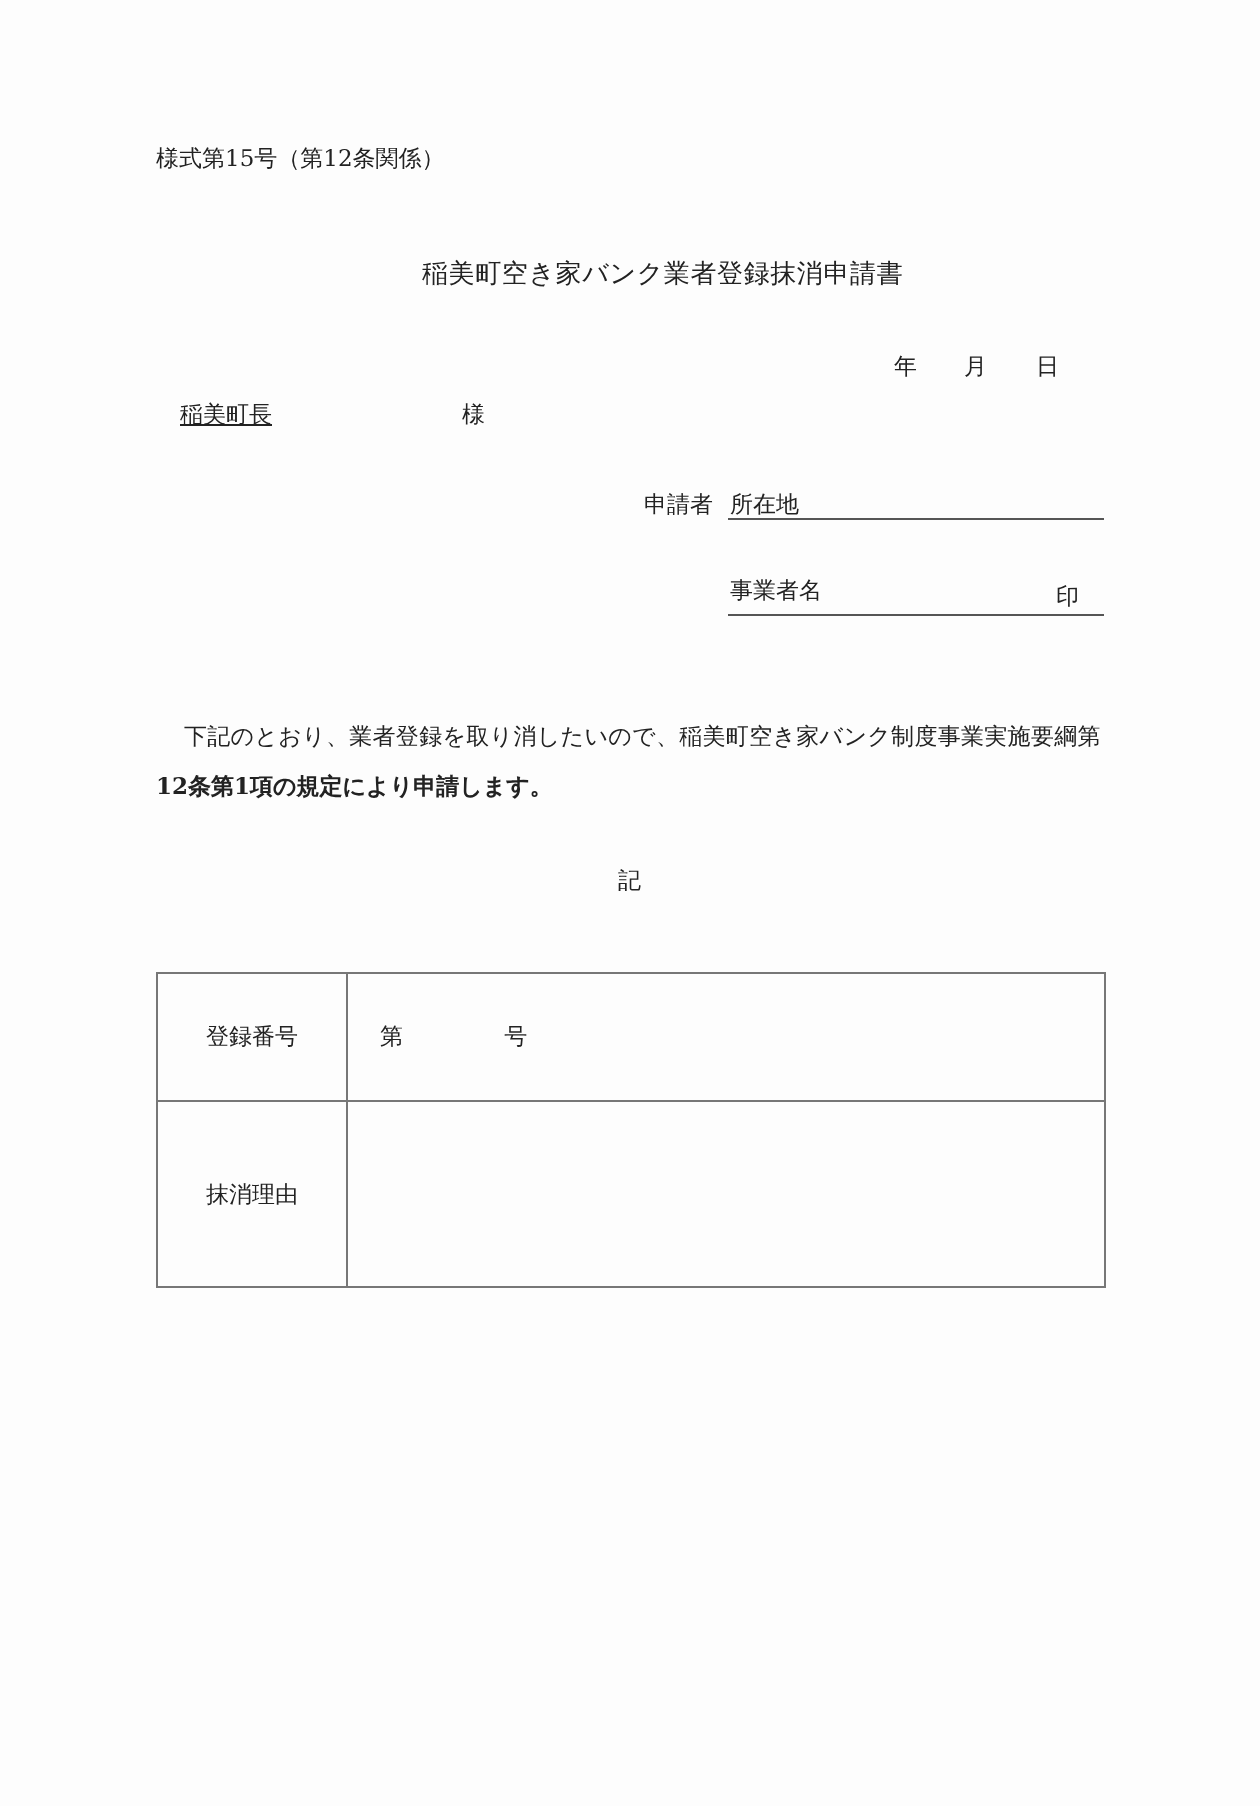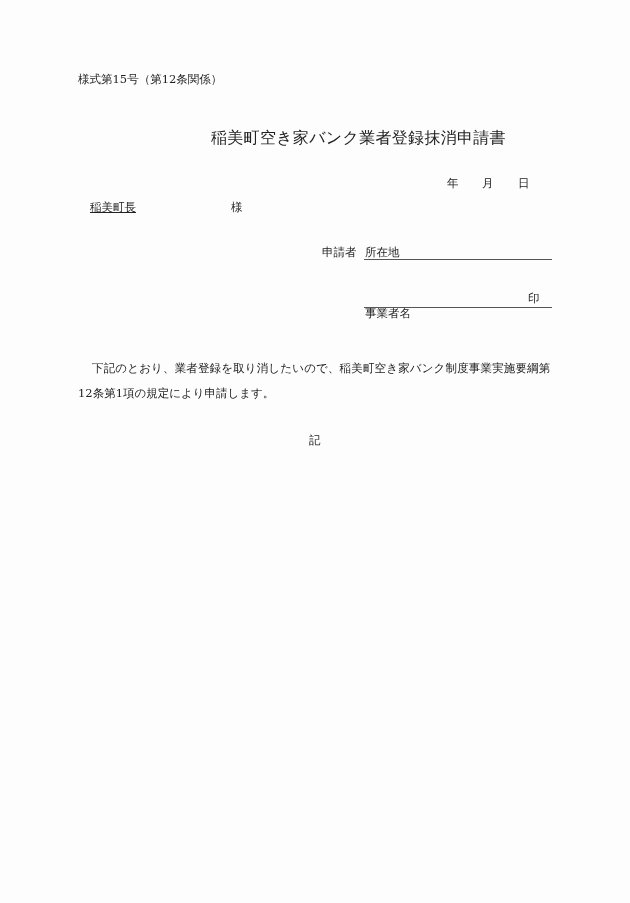--- a/index.html
+++ b/index.html
@@ -9,38 +9,49 @@
   .uline { position:absolute; border-bottom:1px solid #555; }
   table.form { position:absolute; left:78px; top:486px; width:475px; border-collapse:collapse; }
   table.form td { border:1px solid #777; padding:0; font-size:11.5px; }
   .lbl { width:94px; text-align:center; }
 </style>
 </head>
 <body>
 
 <div class="abs" style="left:78px;top:72px;">様式第15号（第12条関係）</div>
 
-<div class="abs" style="left:211px;top:128px;font-size:16px;letter-spacing:0.3px;">稲美町空き家バンク業者登録抹消申請書</div>
+<div class="abs" style="left:211px;top:128px;font-size:13px;letter-spacing:0.3px;">稲美町空き家バンク業者登録抹消申請書</div>
 
 <div class="abs" style="left:447px;top:176px;">年</div>
 <div class="abs" style="left:482px;top:176px;">月</div>
 <div class="abs" style="left:518px;top:176px;">日</div>
 
 <div class="abs" style="left:90px;top:200px;text-decoration:underline;">稲美町長</div>
 <div class="abs" style="left:231px;top:200px;">様</div>
 
 <div class="abs" style="left:322px;top:245px;">申請者</div>
 <div class="abs" style="left:365px;top:245px;font-family:Liberation Serif, serif;">所在地</div>
 <div class="uline" style="left:364px;top:244px;width:188px;height:15px;"></div>
 
-<div class="abs" style="left:365px;top:306px;">事業者名</div>
+<div class="abs" style="left:365px;top:288px;">事業者名</div>
 <div class="abs" style="left:528px;top:291px;">印</div>
 <div class="uline" style="left:364px;top:292px;width:188px;height:15px;"></div>
 
 <div class="abs" style="left:92px;top:361px;letter-spacing:0.15px;">下記のとおり、業者登録を取り消したいので、稲美町空き家バンク制度事業実施要綱第</div>
-<div class="abs" style="left:78px;top:386px;">12条第1項の規定により申請します。</div>
+<div class="abs" style="left:78px;top:386px;font-weight:bold;">12条第1項の規定により申請します。</div>
 
 <div class="abs" style="left:309px;top:433px;">記</div>
 
 <table class="form">
   <tbody>
+      <tr style="height:64px;">
+    <td class="lbl">登録番号</td>
+    <td style="padding-left:16px;">
+      <span>第</span>
+      <span style="margin-left:47px;">号</span>
+    </td>
+  </tr>
+  <tr style="height:93px;">
+    <td class="lbl">抹消理由</td>
+    <td></td>
+  </tr>
 </tbody>
   </table>
 
 </body></html>

